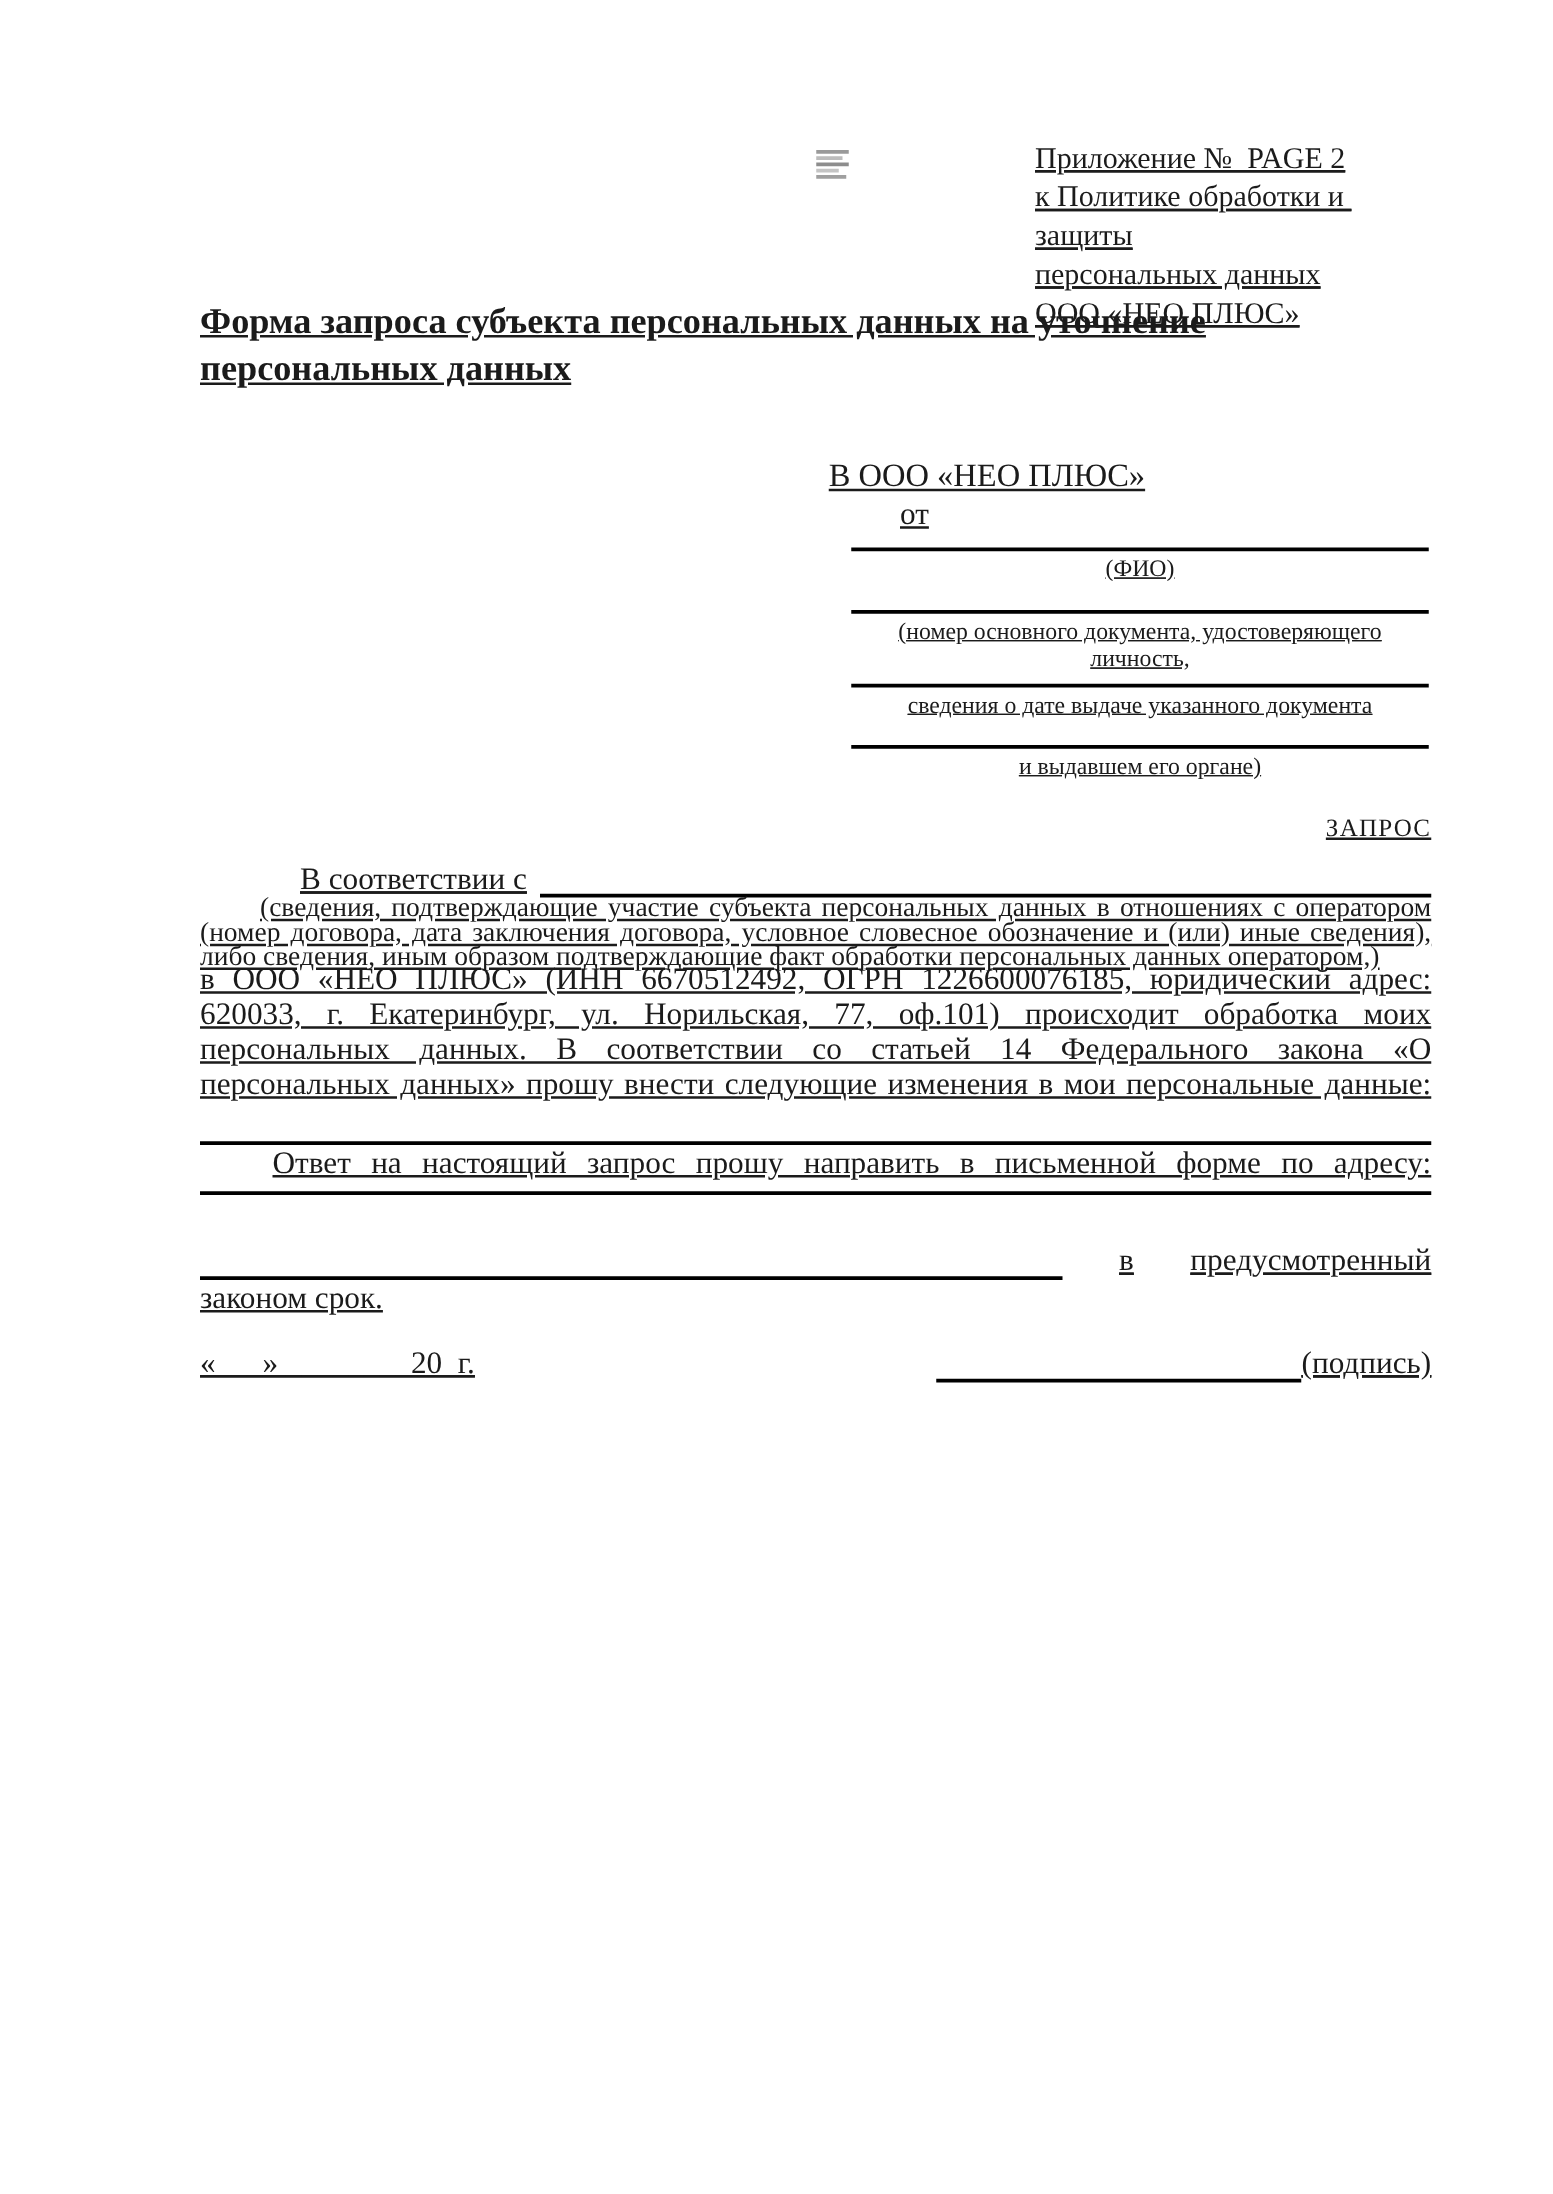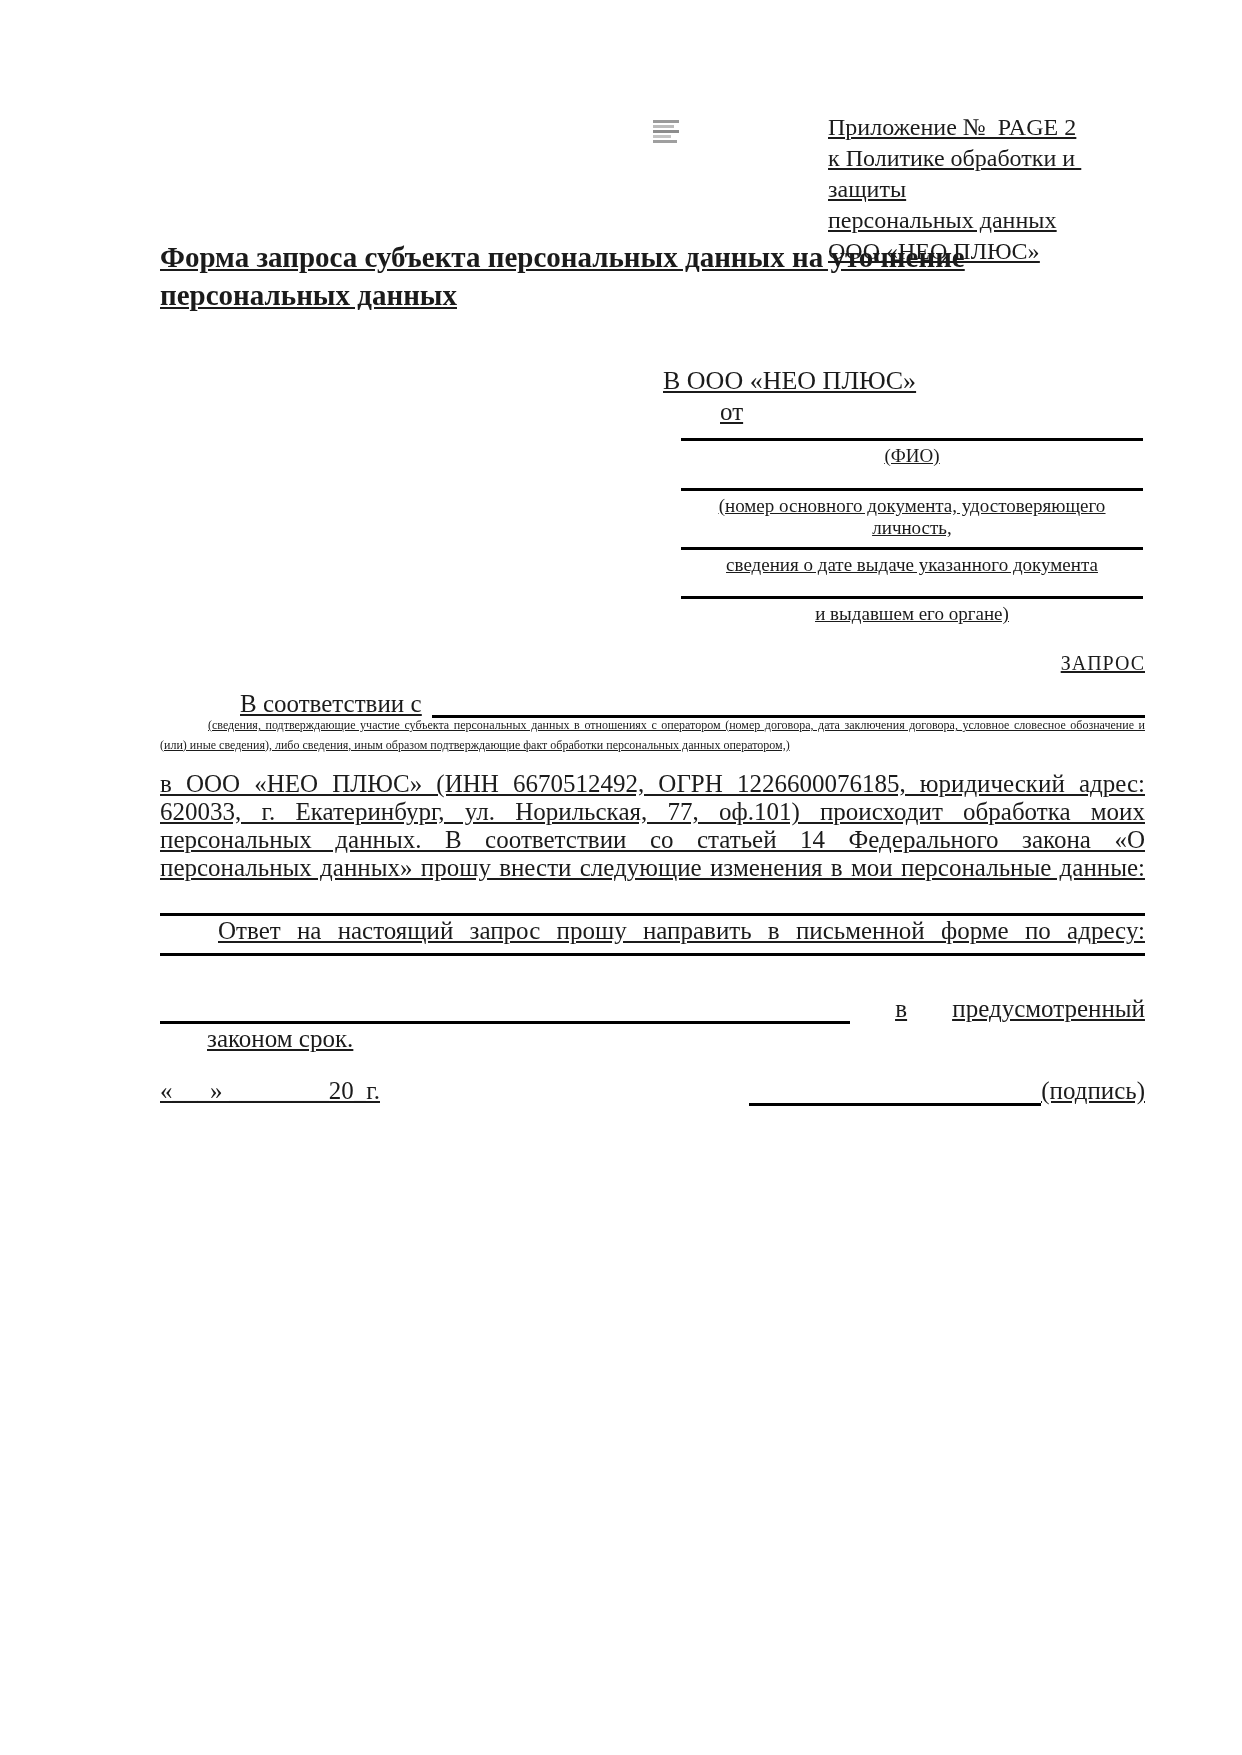--- a/index.html
+++ b/index.html
@@ -39,40 +39,40 @@
 
   .zapros { left: 160px; top: 652px; width: 985px; text-align: right; font-size: 20px; letter-spacing: 1px; }
 
   .intro-row { left: 160px; top: 690px; width: 985px; display: flex; align-items: flex-end; font-size: 25px; line-height: 28px; }
   .intro-indent { width: 80px; flex: 0 0 80px; }
   .intro-text { white-space: nowrap; padding-right: 10px; }
   .fill-rule { flex: 1 1 auto; border-bottom: 3px solid #000; height: 24px; }
 
   .footnote {
     left: 160px; top: 716px; width: 985px;
-    font-size: 12px; line-height: 19.5px;
+    font-size: 22px; line-height: 19.5px;
     text-align: justify; text-indent: 48px;
   }
 
   .body-par {
     left: 160px; top: 770px; width: 985px;
     font-size: 25px; line-height: 28px;
     text-align: justify; text-align-last: justify;
   }
 
   .full-rule { left: 160px; width: 985px; border-top: 3px solid #000; height: 0; }
 
   .reply1 {
     left: 160px; top: 916px; width: 985px;
     font-size: 25px; line-height: 30px;
     text-indent: 58px; text-align: justify; text-align-last: justify;
   }
   .reply2 { left: 160px; top: 994px; width: 985px; height: 30px; display: flex; justify-content: space-between; align-items: flex-end; font-size: 25px; line-height: 30px; }
   .reply2 .blank-fill { flex: 0 0 690px; border-bottom: 3px solid #000; height: 26px; }
-  .reply3 { left: 160px; top: 1024px; font-size: 25px; line-height: 30px; margin-left: 47px; }
+  .reply3 { left: 160px; top: 1024px; font-size: 25px; line-height: 30px; }
 
   .sig-row { left: 160px; top: 1076px; width: 985px; display: flex; justify-content: space-between; align-items: flex-end; font-size: 25px; line-height: 30px; }
   .sig-right { display: flex; align-items: flex-end; }
   .sig-fill { width: 292px; border-bottom: 3px solid #000; height: 26px; }
 </style>
 </head>
 <body>
 
 <div class="page">
 

